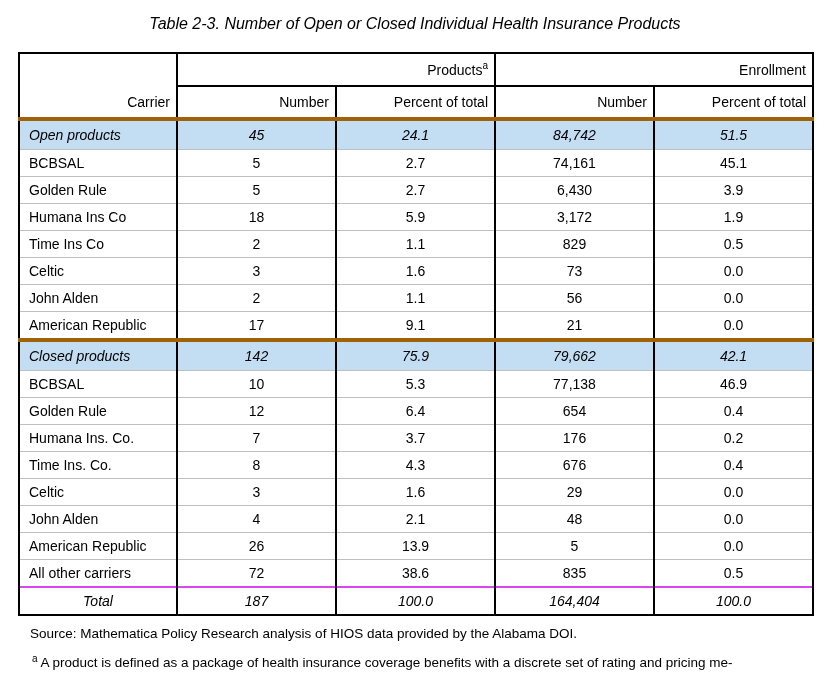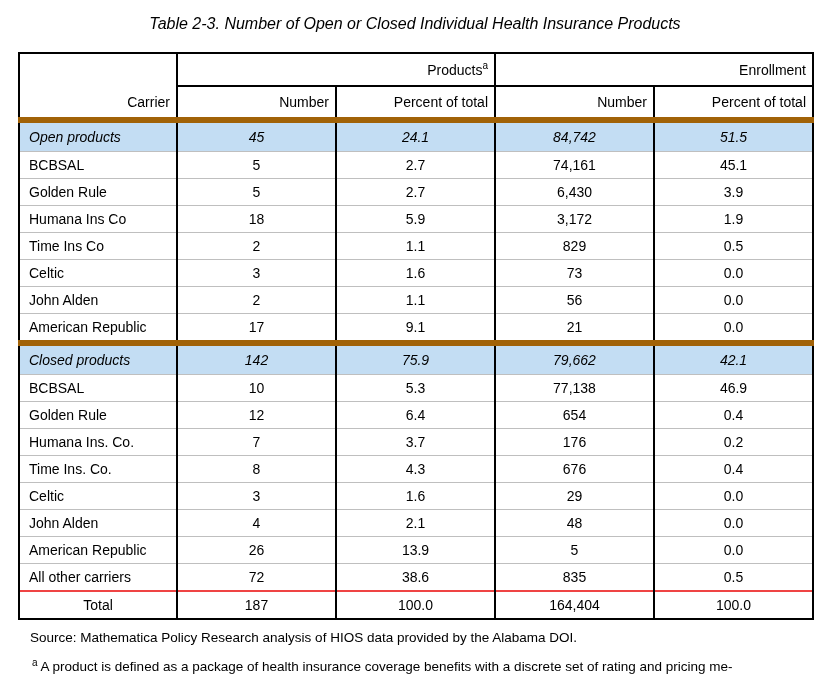--- a/index.html
+++ b/index.html
@@ -43,27 +43,27 @@
   thead th { text-align: right; }
   th.group-head { height: 31px; border-bottom: 2px solid #000; vertical-align: middle; }
   th.carrier-head { vertical-align: bottom; padding-bottom: 7px; }
   tr.sub-head th { height: 30px; vertical-align: middle; padding-left: 20px; }
   thead { border-bottom: 3px solid #000; }
 
   tbody td { height: 26px; text-align: center; vertical-align: middle; }
   tbody td.carrier-cell { text-align: left; padding-left: 9px; }
 
   tbody tr { border-top: 1.5px solid #bfbfbf; }
-  tr.section-row { border-top: 6px solid #a16207; }
+  tr.section-row { border-top: 4px solid #a16207; }
   tr.section-row td {
     background: #c3ddf3;
     font-style: italic;
     height: 28px;
   }
-  tr.total-row { border-top: 2px solid #ef4444; }
+  tr.total-row { border-top: 2px solid #d946ef; font-style: italic; }
   tr.total-row td.carrier-cell { text-align: center; padding-left: 6px; }
 
   sup.fn {
     font-size: 10px;
     vertical-align: super;
     line-height: 0;
   }
 
   .source-line {
     margin: 10px 0 12px 30px;

